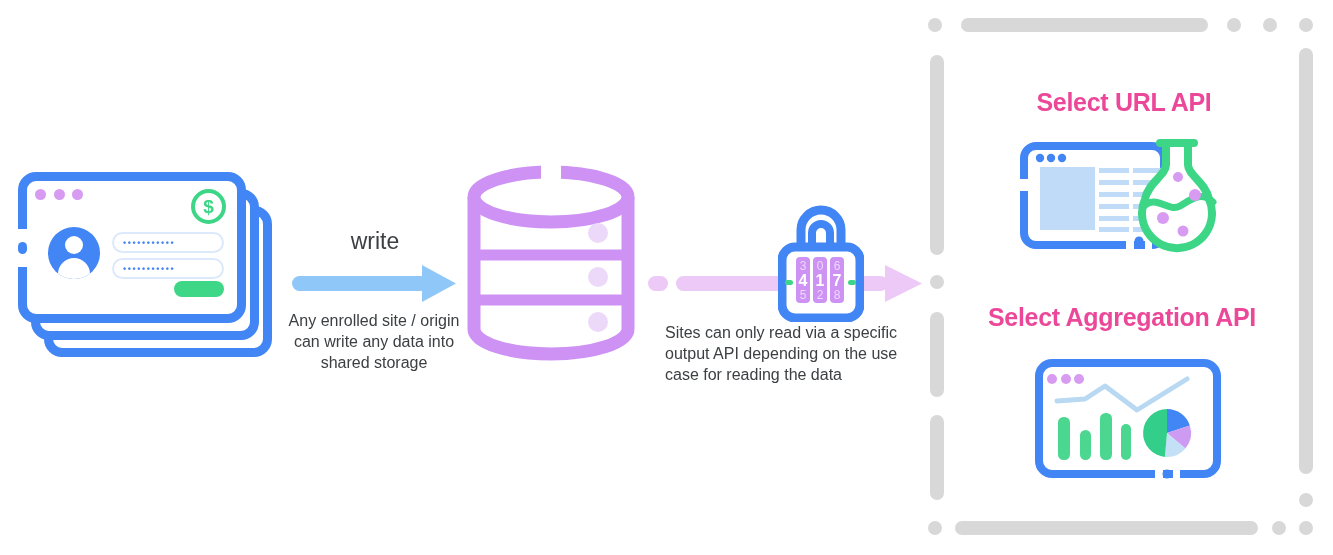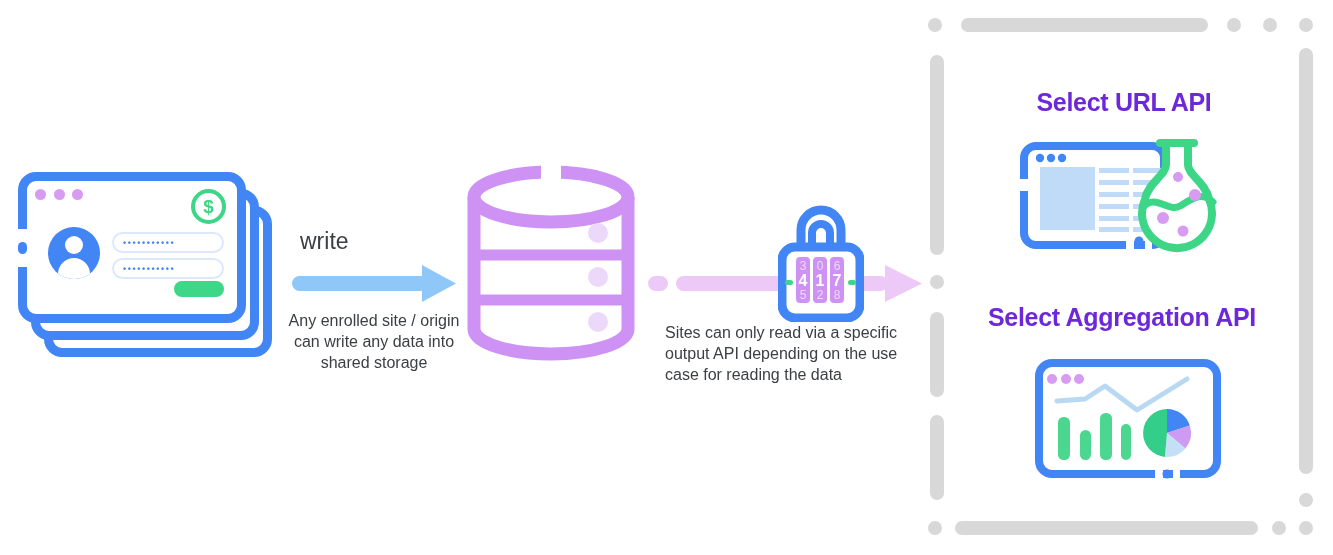--- a/index.html
+++ b/index.html
@@ -2,22 +2,22 @@
 <html><head>
 <meta charset="utf-8">
 <style>
   * { margin:0; padding:0; box-sizing:border-box; }
   html,body { background:#ffffff; }
   body { font-family:"Liberation Sans", sans-serif; color:#3C4043; }
   #canvas { position:relative; width:1333px; height:555px; background:#fff; overflow:hidden; }
   .abs { position:absolute; }
 
   
-  .big-title { font-size:25px; font-weight:700; color:#6d28d9; letter-spacing:-0.3px; text-align:center; }
-  .flow-label { font-size:23px; color:#3C4043; }
+  .big-title { font-size:25px; font-weight:700; color:#ec4899; letter-spacing:-0.3px; text-align:center; }
+  .flow-label { font-size:23px; color:#3C4043; text-align:center; }
   .flow-desc { font-size:16px; line-height:21px; color:#3C4043; }
 
   
   .card { position:absolute; width:228px; height:151px; background:#fff;
           border:9px solid #4285F4; border-radius:18px; }
   .win-dot { position:absolute; width:11px; height:11px; border-radius:50%; background:#D79BF2; top:8px; }
   .dollar-badge { position:absolute; left:164px; top:8px; width:35px; height:35px; border-radius:50%;
                   border:4px solid #3DD687; color:#3DD687; font-weight:700; font-size:19px;
                   display:flex; align-items:center; justify-content:center; background:#fff; }
   .avatar { position:absolute; left:21px; top:46px; width:52px; height:52px; border-radius:50%;

